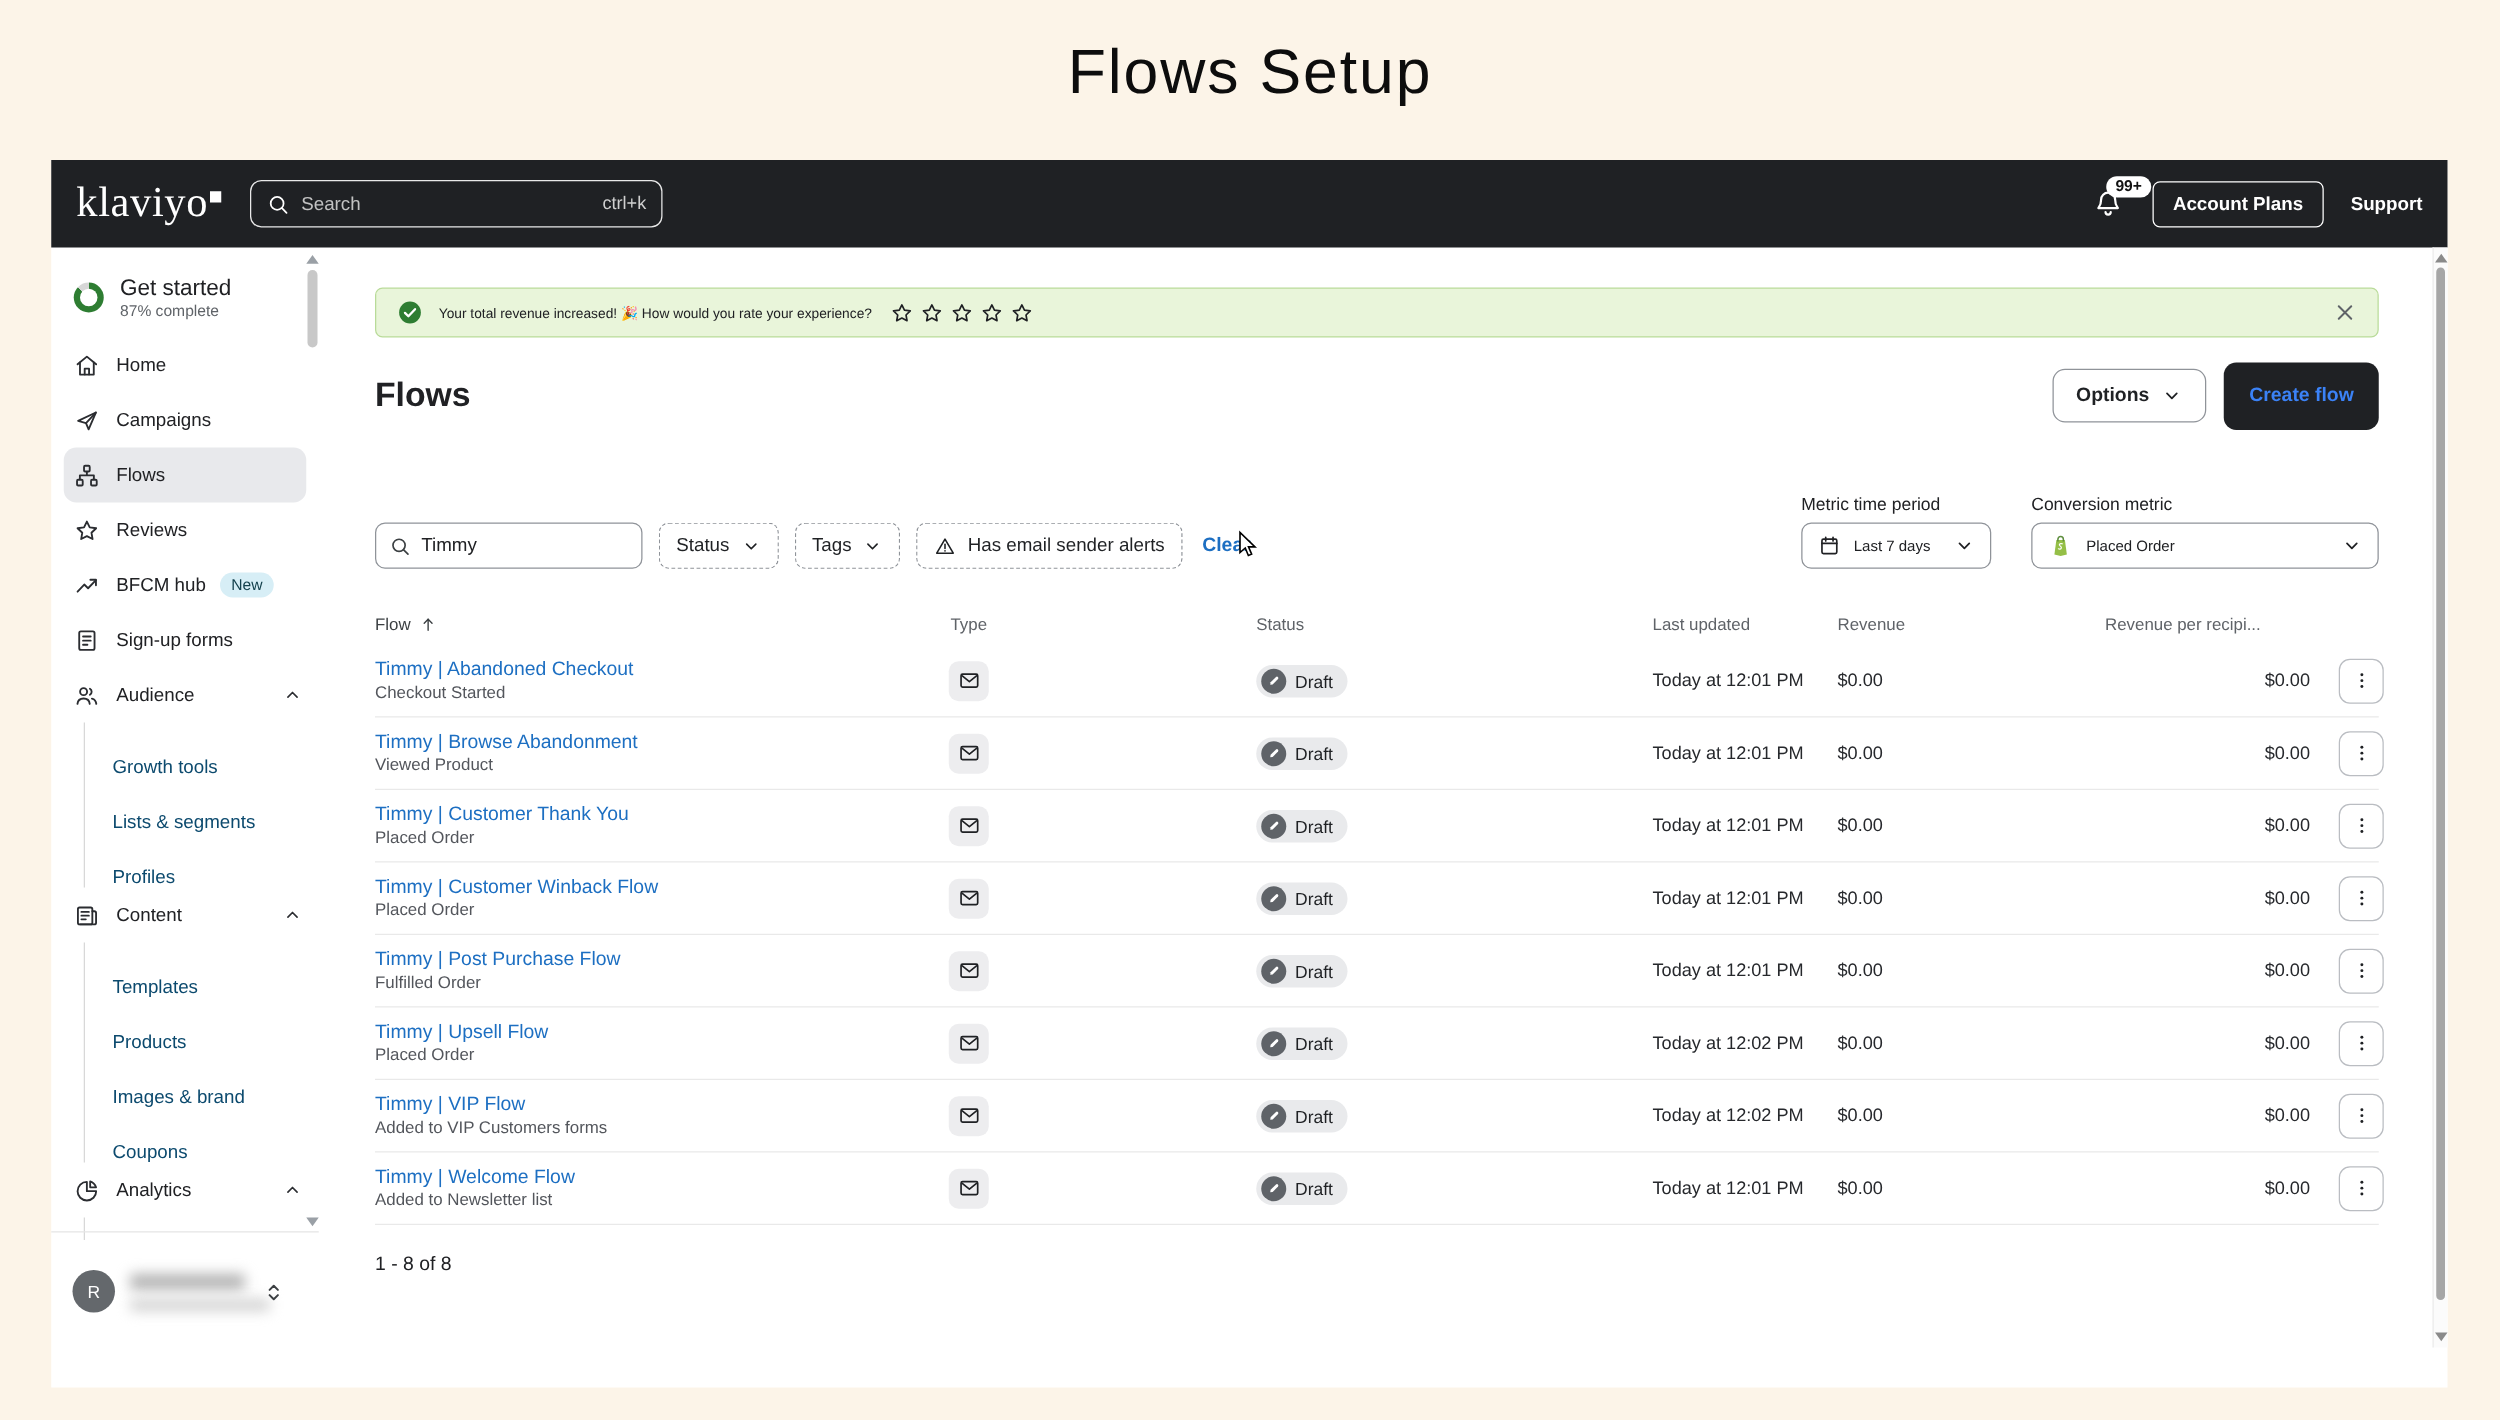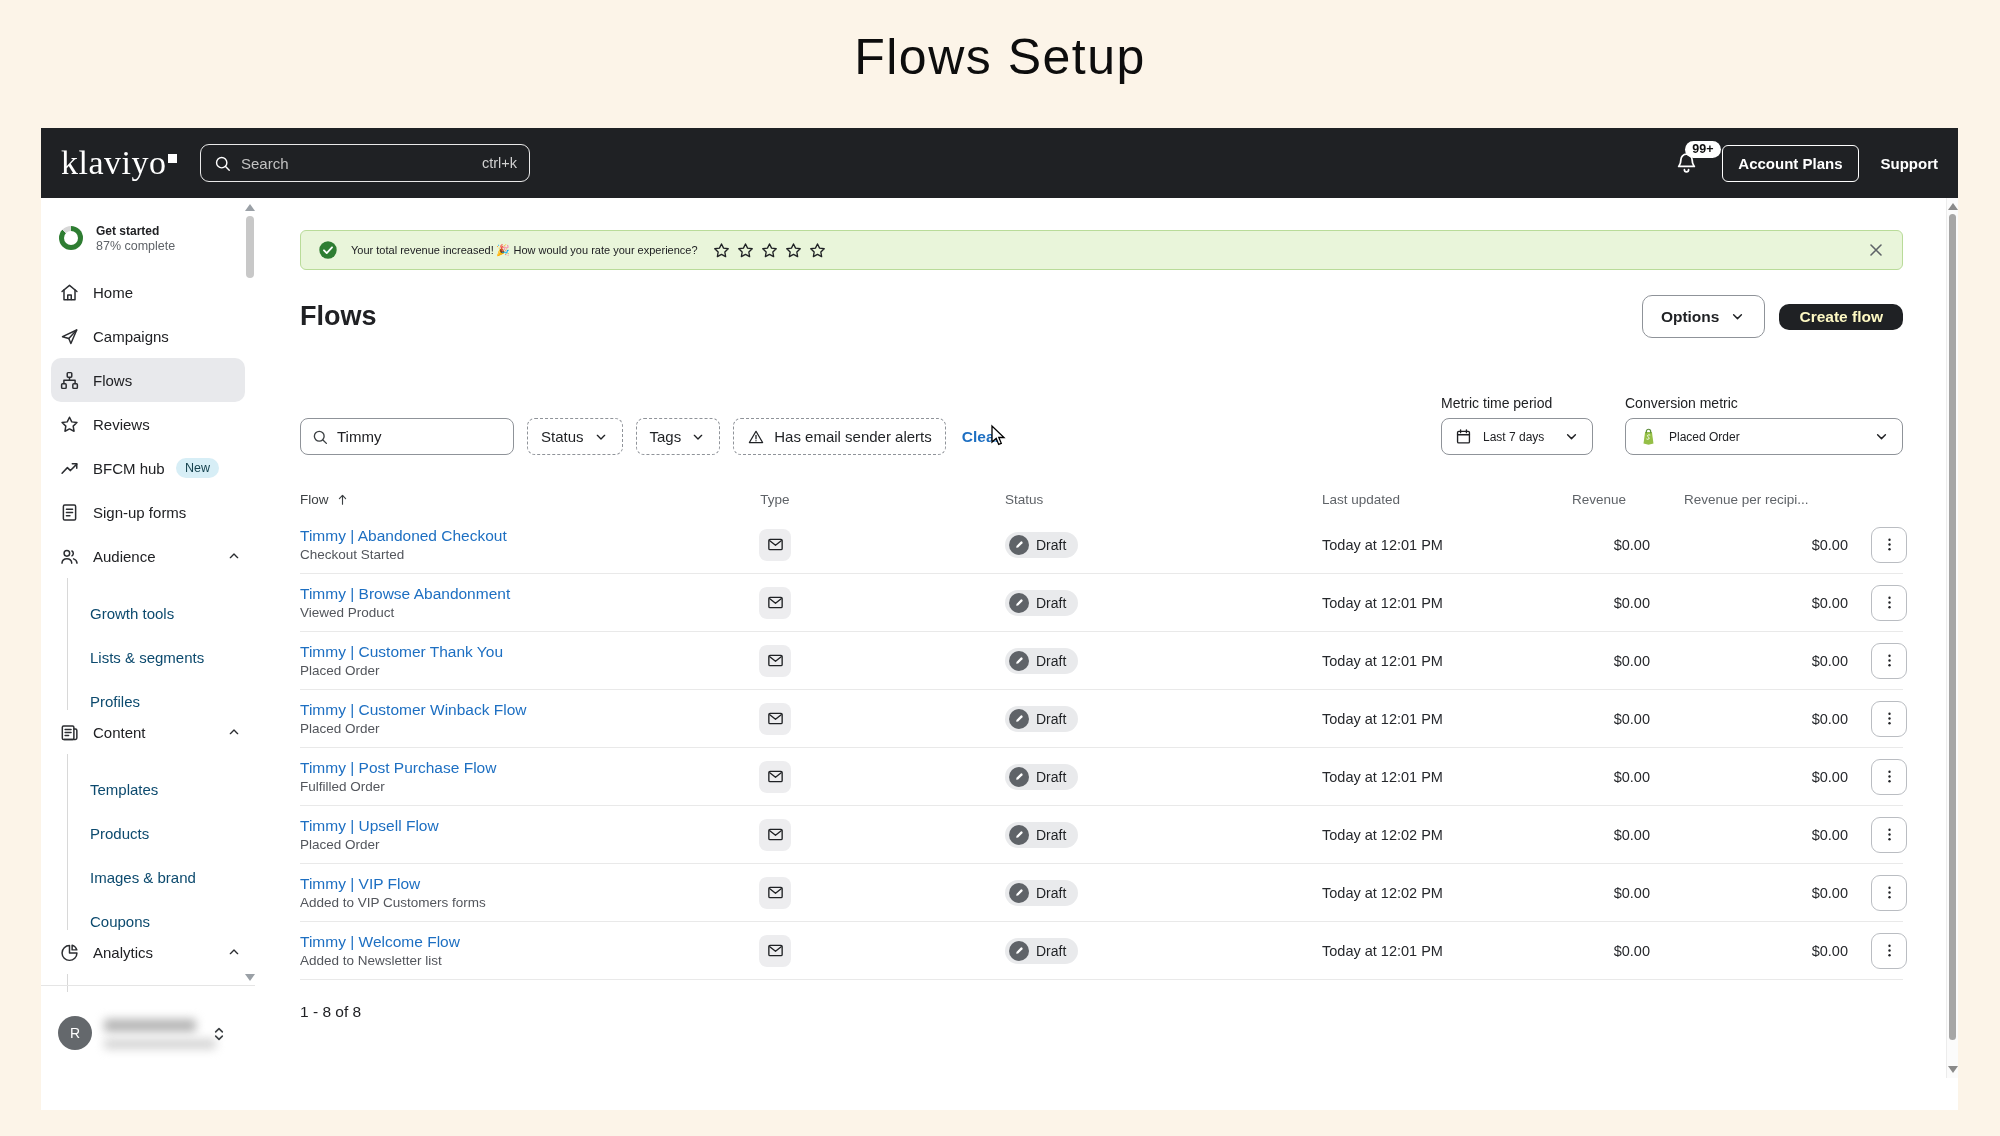--- a/index.html
+++ b/index.html
@@ -28,21 +28,21 @@
   .wbody { position:relative; display:flex; height:912px; }
 
   
   .sidebar { width:214px; position:relative; padding-top:14px; flex:none; }
   .sb-row { display:flex; align-items:center; height:44px; padding-left:18px; font-size:15px; color:#202124; cursor:pointer; }
   .sb-row .ic { flex:none; margin-right:13px; color:#2b2d31; }
   .sb-row.active { background:#e8e9ec; border-radius:10px; margin:0 10px; padding-left:8px; }
   .sb-getstarted { display:flex; align-items:center; height:52px; padding-left:18px; gap:13px; margin-bottom:6px; cursor:pointer; }
   .ring { width:24px; height:24px; border-radius:50%; background:conic-gradient(#2e7d32 0 87%, #d7d7d7 87% 100%); position:relative; flex:none; }
   .ring::after { content:""; position:absolute; inset:5px; background:#fff; border-radius:50%; }
-  .gs-label { font-size:12px; font-weight:700; }
+  .gs-label { font-size:18px; font-weight:400; }
   .gs-sub { font-size:12.5px; color:#5f6368; margin-top:1px; }
   .badge-new { margin-left:auto; margin-right:36px; background:#d7eef6; color:#15424e; font-size:12.5px; border-radius:10px; padding:3px 9px; }
   .sb-chev { margin-left:auto; margin-right:24px; color:#3c4043; }
   .sub-group { margin-left:26px; border-left:1px solid #d8d8d8; }
   .sub-row { display:flex; align-items:flex-end; height:44px; padding-left:22px; font-size:15px; color:#0c4a6e; cursor:pointer; }
   .stub-line { margin-left:26px; border-left:1px solid #d8d8d8; height:18px; }
 
   .sb-scrollbar { position:absolute; left:204px; top:0; width:10px; height:787px; }
   .sb-arrow-up, .sb-arrow-down { position:absolute; left:0; width:0; height:0; border-left:5px solid transparent; border-right:5px solid transparent; }
   .sb-arrow-up { top:6px; border-bottom:7px solid #9aa0a6; }
@@ -59,21 +59,21 @@
   .main { flex:1; padding:32px 56px 0 45px; position:relative; }
 
   .banner { height:40px; background:#e9f5da; border:1px solid #b9db99; border-radius:6px; display:flex; align-items:center; padding:0 16px; }
   .banner-text { font-size:11px; margin-left:12px; }
   .banner-stars { display:flex; gap:5px; margin-left:14px; color:#1f2124; }
   .banner-close { margin-left:auto; color:#5f6368; cursor:pointer; display:flex; }
 
   .head-row { display:flex; align-items:center; margin-top:25px; height:43px; }
   .h1 { font-size:27px; font-weight:700; }
   .btn-options { margin-left:auto; height:43px; background:#fff; border:1px solid #8f9399; border-radius:10px; font-size:15.5px; font-weight:600; color:#1f2124; padding:0 18px; display:flex; align-items:center; gap:10px; font-family:inherit; cursor:pointer; }
-  .btn-create { margin-left:14px; height:26px; background:#1f2124; border:none; border-radius:10px; font-size:15.5px; font-weight:600; color:#fef9c3; padding:0 20px; font-family:inherit; cursor:pointer; }
+  .btn-create { margin-left:14px; height:54px; background:#1f2124; border:none; border-radius:10px; font-size:15.5px; font-weight:600; color:#3b82f6; padding:0 20px; font-family:inherit; cursor:pointer; }
 
   .filter-row { display:flex; align-items:flex-end; justify-content:space-between; margin-top:57px; }
   .filters-left { display:flex; align-items:center; gap:13px; }
   .f-search { width:214px; height:37px; border:1px solid #8f9399; border-radius:8px; display:flex; align-items:center; padding:0 10px; gap:8px; color:#3c4043; }
   .f-search input { width:140px; border:none; outline:none; font-size:15px; color:#202124; font-family:inherit; background:transparent; }
   .pill { height:37px; border:1px dashed #8f9399; border-radius:8px; background:#fff; display:flex; align-items:center; gap:9px; padding:0 13px; font-size:15px; color:#1f2124; font-family:inherit; cursor:pointer; }
   .link-clear { font-size:15.5px; font-weight:600; color:#1d6fc2; text-decoration:none; margin-left:3px; }
 
   .metrics { display:flex; gap:32px; }
   .metric label { display:block; font-size:14px; color:#202124; margin-bottom:7px; }
@@ -82,21 +82,21 @@
   .dd-conv { width:278px; }
   .dd .chev-end { margin-left:auto; }
 
   
   .tgrid { display:grid; grid-template-columns:430px 90px 280px 370px 180px 200px 53px; align-items:center; }
   .thead { margin-top:27px; height:34px; font-size:13.5px; color:#5f6368; }
   .th-flow { display:flex; align-items:center; gap:6px; color:#3c4043; }
   .col-type { justify-self:center; text-align:center; }
   .col-status { padding-left:185px; }
   .col-updated { padding-left:222px; }
-  .col-rev { text-align:right; }
+  .col-rev { text-align:left; }
   .th-rev { padding-right:24px; }
   .col-revper-h { padding-left:34px; }
   .col-revper-v { text-align:right; padding-right:2px; }
   .trow { height:58px; border-bottom:1px solid #e9e9e9; }
   .flow-link { font-size:15.5px; color:#1d6fc2; text-decoration:none; display:block; }
   .flow-sub { font-size:13.5px; color:#53565c; margin-top:3px; }
   .type-chip { width:32px; height:32px; background:#ededef; border-radius:8px; display:inline-flex; align-items:center; justify-content:center; color:#1f2124; }
   .draft-badge { display:inline-flex; align-items:center; gap:7px; background:#e9eaec; border-radius:14px; padding:3px 12px 3px 4px; font-size:14px; color:#1f2124; }
   .draft-ico { width:20px; height:20px; border-radius:50%; background:#5f6368; display:inline-flex; align-items:center; justify-content:center; color:#fff; }
   .cell-txt { font-size:14.5px; color:#26282c; }

